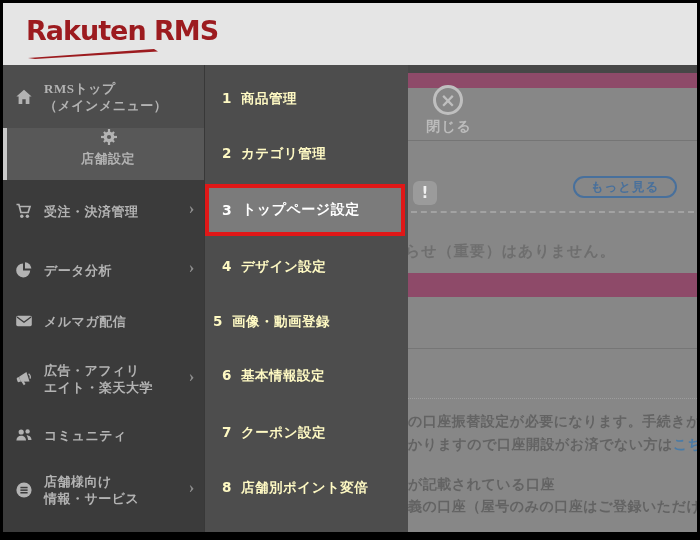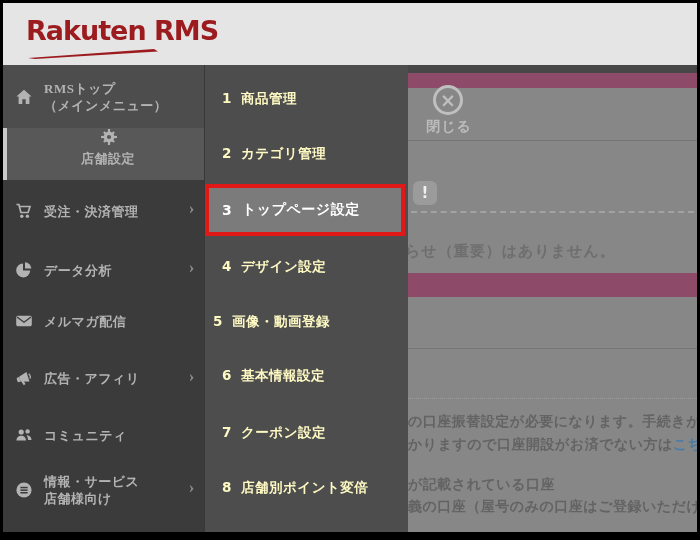--- a/index.html
+++ b/index.html
@@ -167,20 +167,21 @@
         <g transform="rotate(-18 9 9)" fill="#b3b3b3">
           <path d="M13.5 3 V13 L5 10.7 V5.3 Z"></path>
           <path d="M5 5.6 H3.4 A1.3 1.3 0 0 0 2.1 6.9 V9.1 A1.3 1.3 0 0 0 3.4 10.4 H5 Z"></path>
           <path d="M5.8 10.8 l1.1 4 2 -.6 -1 -3.6 Z"></path>
           <path d="M15 5.5 a4.5 4.5 0 0 1 0 5" fill="none" stroke="#b3b3b3" stroke-width="1.2"></path>
         </g>
       </svg>
     </span>
     <span class="labels">
       <div>広告・アフィリ</div>
+      <div>エイト・楽天大学</div>
     </span>
     <span class="side-chevron">›</span>
   </div>
 
   <div class="side-row" style="top:351px; height:38px;">
     <span class="icon">
       <svg width="18" height="18" viewBox="0 0 18 18">
         <g fill="#b3b3b3">
           <circle cx="6.2" cy="6" r="2.6"></circle>
           <path d="M1.4 14.6 c0 -3.1 2.1 -4.9 4.8 -4.9 s4.8 1.8 4.8 4.9 Z"></path>
@@ -197,22 +198,22 @@
   <div class="side-row" style="top:402px; height:45px;">
     <span class="icon">
       <svg width="18" height="18" viewBox="0 0 18 18">
         <circle cx="9" cy="9" r="7.6" fill="#b3b3b3"></circle>
         <rect x="5.4" y="5.8" width="7.2" height="1.5" fill="#3b3b3b"></rect>
         <rect x="5.4" y="8.4" width="7.2" height="1.5" fill="#3b3b3b"></rect>
         <rect x="5.4" y="11" width="7.2" height="1.5" fill="#3b3b3b"></rect>
       </svg>
     </span>
     <span class="labels">
+      <div>店舗様向け</div>
       <div>情報・サービス</div>
-      <div>店舗様向け</div>
     </span>
     <span class="side-chevron">›</span>
   </div>
 </div>
 
 <div class="submenu">
 
   <div class="sub-item" style="top:25px;">
     <span class="num">1</span><span>商品管理</span>
   </div>
@@ -250,20 +251,21 @@
 <div class="content">
   <div class="topstrip"></div>
   <div class="magenta-bar-1"></div>
 
   <div class="close-btn">×</div>
   <div class="close-label">閉じる</div>
 
   <div class="sep-solid-1"></div>
 
   <div class="alert-badge">!</div>
+  <button class="more-btn">もっと見る</button>
   <div class="sep-dashed"></div>
 
   <div class="notice-line">らせ（重要）はありません。</div>
 
   <div class="magenta-bar-2"></div>
   <div class="sep-solid-2"></div>
   <div class="sep-dotted"></div>
 
   <div class="body-line bl-1">の口座振替設定が必要になります。手続きが完</div>
   <div class="body-line bl-2">

